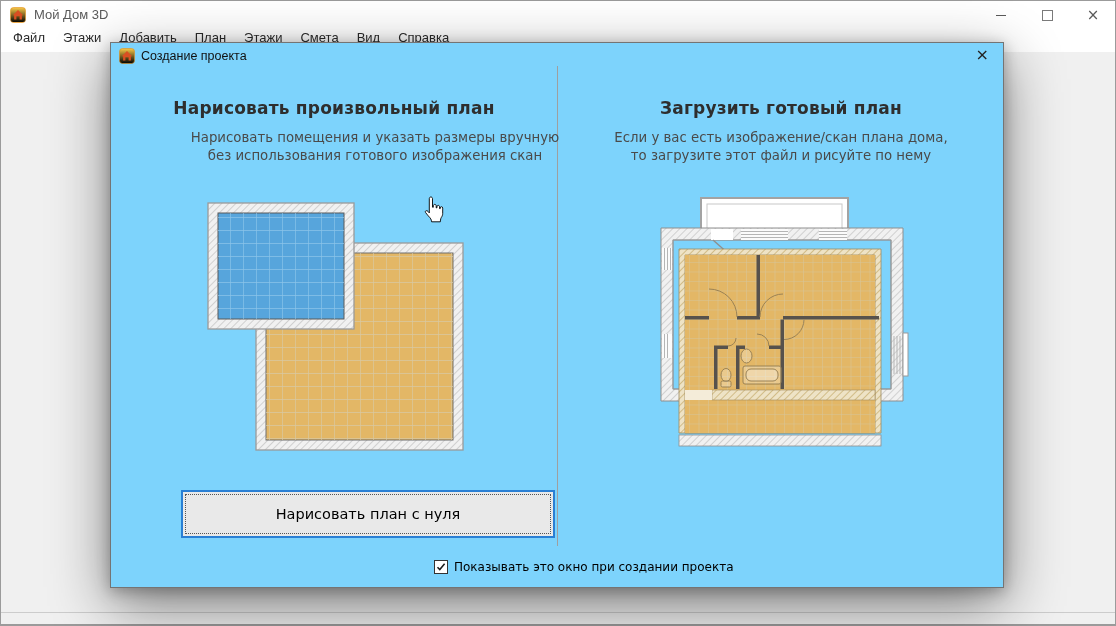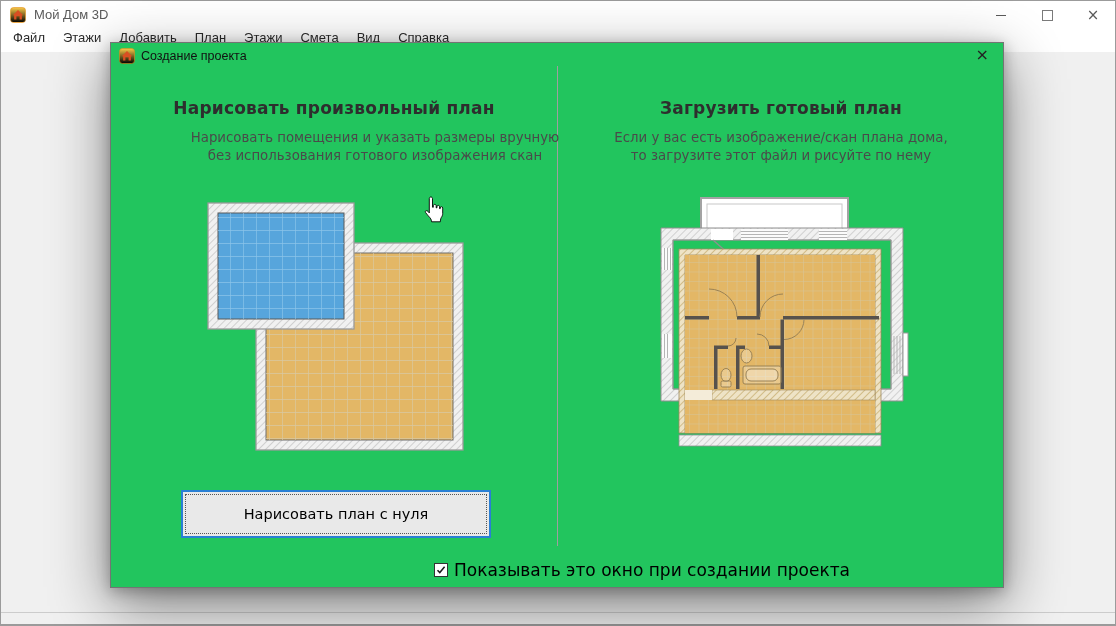--- a/index.html
+++ b/index.html
@@ -19,47 +19,47 @@
   .glyph-min{width:10px;height:0;border-top:1px solid #5a5a5a;}
   .glyph-max{width:9px;height:9px;border:1px solid #7a7a7a;}
   .glyph-close{font-size:15px;color:#5a5a5a;font-family:"DejaVu Sans",sans-serif;line-height:1;}
   .menubar{position:absolute;left:4px;top:28px;height:20px;display:flex;
     font-family:"Liberation Sans",sans-serif;font-size:13px;color:#2b2b2b;}
   .menu-item{padding:2px 9px;}
   
   .statusbar{position:absolute;left:1px;right:1px;top:612px;height:11px;background:#f0f0f0;
     border-top:1px solid #cccccc;border-bottom:1px solid #9a9a9a;}
   
-  .dialog{position:absolute;left:110px;top:42px;width:894px;height:546px;background:#22c55e;
+  .dialog{position:absolute;left:110px;top:42px;width:894px;height:546px;background:#7dd3fc;
     border:1px solid #747474;box-sizing:border-box;
     box-shadow:0 18px 55px rgba(0,0,0,.48),0 3px 14px rgba(0,0,0,.28);}
   .dlg-icon{position:absolute;left:8px;top:5px;width:16px;height:16px;}
   .dlg-title{position:absolute;left:30px;top:6px;font-family:"Liberation Sans",sans-serif;
     font-size:12.5px;color:#111;}
   .dlg-close{position:absolute;right:14px;top:4px;font-size:16px;color:#222;line-height:1;
     font-family:"DejaVu Sans",sans-serif;}
   .v-divider{position:absolute;left:446px;top:23px;height:480px;width:1px;background:#9f9f9f;}
   .panel-heading{position:absolute;top:55px;width:446px;text-align:center;
     font-size:17px;font-weight:bold;color:#2e2e2e;letter-spacing:.2px;}
   .ph-left{left:0;} .ph-right{left:447px;}
   .panel-desc{position:absolute;top:86px;width:446px;text-align:center;
     font-size:13.3px;color:#4a4a4a;line-height:1.35;}
   .pd-left{left:0;margin-left:41px;} .pd-right{left:447px;}
   .illus{position:absolute;}
   .illus-left{left:80px;top:148px;}
   .illus-right{left:540px;top:143px;}
-  .btn{position:absolute;top:447px;width:310px;height:48px;display:flex;align-items:center;
+  .btn{position:absolute;top:447px;width:374px;height:48px;display:flex;align-items:center;
     justify-content:center;font-size:14.5px;color:#000;background:#e5e5e5;box-sizing:border-box;}
   .btn-left{left:70px;border:2px solid #2a7fd4;outline:1px dotted #555;outline-offset:-5px;
     background:#e9e9e9;}
   .btn-right{left:515px;border:1px solid #afafaf;background:#e2e2e2;}
   .chk-row{position:absolute;left:323px;top:517px;display:flex;align-items:center;gap:6px;}
   .chk-box{width:14px;height:14px;background:#fff;border:1px solid #333;box-sizing:border-box;
     display:flex;align-items:center;justify-content:center;}
-  .chk-label{font-size:17px;color:#000;}
+  .chk-label{font-size:12px;color:#000;}
 </style>
 </head>
 <body>
 
 <div class="top-strip"></div>
 
 <div class="titlebar">
   <svg class="app-icon" viewBox="0 0 16 16">
     <defs>
       <linearGradient id="hg1" x1="0" y1="0" x2="0" y2="1">

